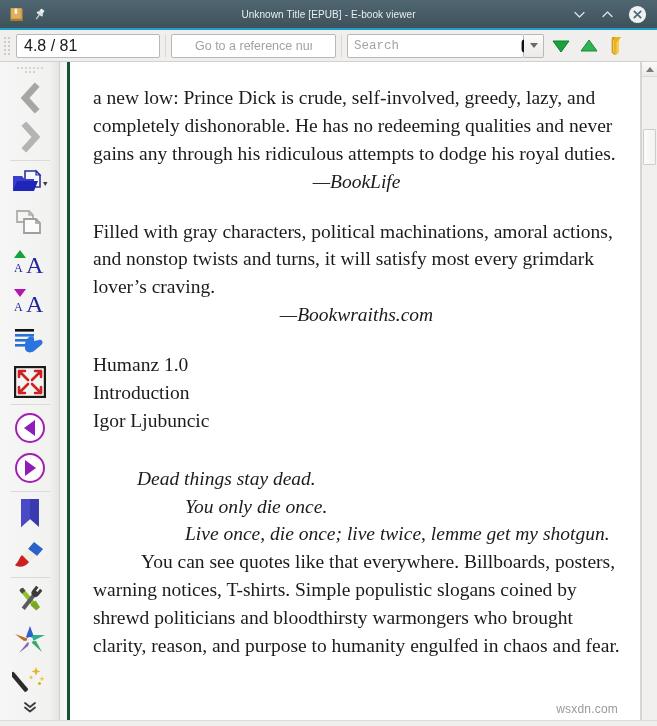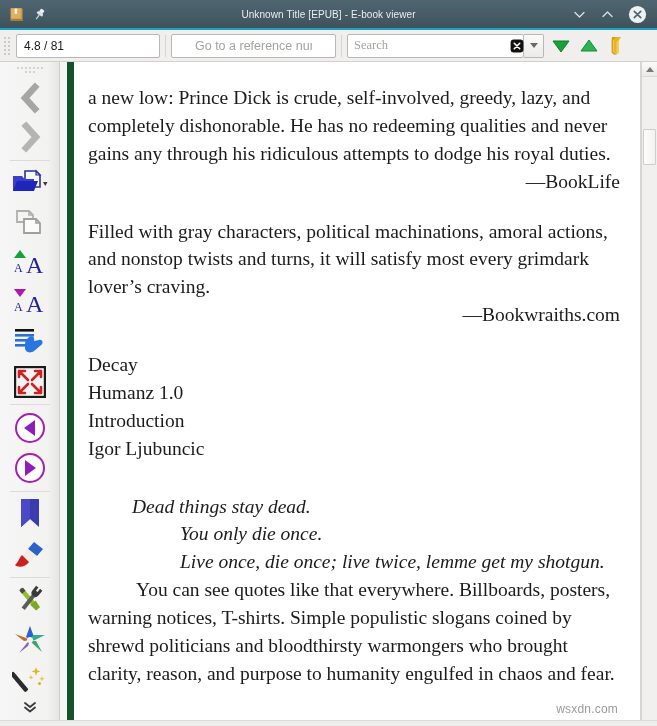--- a/index.html
+++ b/index.html
@@ -81,21 +81,21 @@
   .spin-wrap {
     width: 144px; height: 24px;
     border: 1px solid #b9b8b6;
     background: #fff;
     border-radius: 2px;
     display: flex;
     align-items: stretch;
   }
   .spin-val {
     flex: 1;
-    font-size: 12px;
+    font-size: 16px;
     color: #1a1a1a;
     display: flex;
     align-items: center;
     padding-left: 7px;
     border: none;
     outline: none;
     background: transparent;
     font-family: "Liberation Sans", sans-serif;
   }
   .spin-btns {
@@ -132,21 +132,21 @@
     width: 177px; height: 24px;
     border: 1px solid #b9b8b6;
     border-radius: 2px;
     background: #fff;
     display: flex; align-items: center;
     padding: 0 4px 0 6px;
   }
   .search-box input {
     flex: 1; border: none; outline: none;
     font-size: 12.5px; color: #1a1a1a;
-    font-family: Liberation Serif, serif;
+    font-family: Liberation Mono, monospace;
     background: transparent;
   }
   .search-box input::placeholder { color: #a3a2a0; }
   .clear-btn { cursor: pointer; line-height: 0; display:block; }
 
   .drop-btn {
     width: 20px; height: 24px;
     border: 1px solid #b9b8b6;
     border-left: none;
     border-radius: 0 2px 2px 0;
@@ -202,37 +202,37 @@
     flex: 1 1 auto;
     position: relative;
     display: flex;
     min-width: 0;
     background: #f6f6f6;
     padding-left: 7px;
   }
   .page {
     flex: 1 1 auto;
     background: #ffffff;
-    border-left: 7px solid #14532d;
+    border-left: 3px solid #14532d;
     border-right: 1px solid #d9d7d5;
     overflow: hidden;
     position: relative;
-    padding: 22px 20px 0 14px;
+    padding: 22px 20px 0 23px;
   }
   .book-text {
     font-family: "Liberation Serif", serif;
     font-size: 19.5px;
     line-height: 1.43;
     color: #1b1b1b;
     text-align: left;
   }
   .bt-p { margin: 0; }
   .bt-gap { height: 22px; }
   .bt-gap-lg { height: 30px; }
-  .attrib { text-align: right; }
+  .attrib { text-align: center; font-style: italic; }
   .ital { font-style: italic; margin-left: 44px; }
   .indent { text-indent: 48px; }
 
   
   .vscroll {
     width: 16px;
     background: #f1f0ef;
     border-left: 1px solid #d5d3d1;
     display: flex;
     flex-direction: column;
@@ -560,21 +560,20 @@
           <p class="bt-p">a new low: Prince Dick is crude, self-involved, greedy, lazy, and completely dishonorable. He has no redeeming qualities and never gains any through his ridiculous attempts to dodge his royal duties.</p>
           <p class="bt-p attrib">—BookLife</p>
 
           <div class="bt-gap"></div>
 
           <p class="bt-p">Filled with gray characters, political machinations, amoral actions, and nonstop twists and turns, it will satisfy most every grimdark lover’s craving.</p>
           <p class="bt-p attrib">—Bookwraiths.com</p>
 
           <div class="bt-gap"></div>
 
-          <p class="bt-p">Decay</p>
           <p class="bt-p">Humanz 1.0</p>
           <p class="bt-p">Introduction</p>
           <p class="bt-p">Igor Ljubuncic</p>
 
           <div class="bt-gap-lg"></div>
 
           <p class="bt-p ital">Dead things stay dead.</p>
           <p class="bt-p ital indent">You only die once.</p>
           <p class="bt-p ital indent">Live once, die once; live twice, lemme get my shotgun.</p>
           <p class="bt-p indent">You can see quotes like that everywhere. Billboards, posters, warning notices, T-shirts. Simple populistic slogans coined by shrewd politicians and bloodthirsty warmongers who brought clarity, reason, and purpose to humanity engulfed in chaos and fear.</p>

